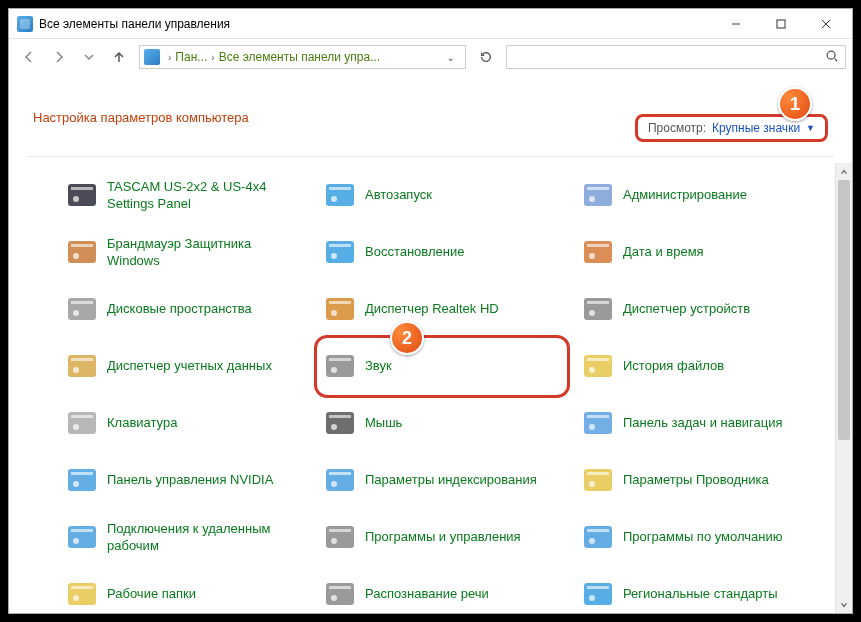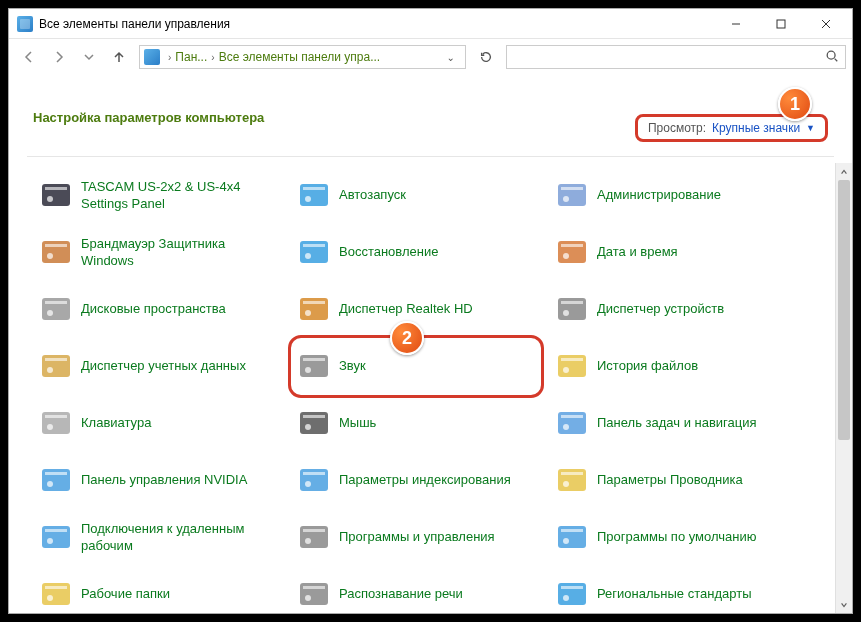--- a/index.html
+++ b/index.html
@@ -24,28 +24,28 @@
   .bc-item { color:#4d7c0f; font-size:12px; white-space:nowrap; }
   .bc-dd { margin-left:auto; padding:0 6px; color:#555; font-size:10px; }
   .refresh { width:28px; height:24px; display:flex; align-items:center; justify-content:center; }
   .refresh svg { width:14px; height:14px; stroke:#555; stroke-width:1.5; fill:none; }
   .search { flex:0 0 340px; height:24px; border:1px solid #ccc; background:#fff; display:flex; align-items:center; padding:0 6px; margin-left:4px; position:relative; }
   .search input { border:none; outline:none; flex:1; font-size:12px; }
   .search .sicon { position:absolute; right:6px; }
   .search .sicon svg { width:14px; height:14px; stroke:#555; stroke-width:1.5; fill:none; }
   
   .header { display:flex; align-items:center; padding:18px 24px 14px 24px; position:relative; }
-  .header h1 { color:#4d7c0f; font-size:13px; font-weight:700; }
+  .header h1 { color:#c2410c; font-size:13px; font-weight:400; }
   .viewby { margin-left:auto; display:flex; align-items:center; gap:6px; border:3px solid #d43a2a; border-radius:8px; padding:4px 10px;margin-top:21px; }
   .viewby .lbl { color:#555; font-size:12px; }
   .viewby .val { color:#1a53c4; font-size:12px; }
   .viewby .dd { color:#1a53c4; font-size:9px; }
   .sep { height:1px; background:#e6e6e6; margin:0 18px 6px 18px; }
   
-  .content { flex:1; overflow:hidden; position:relative; padding:4px 6px 0 24px; }
+  .content { flex:1; overflow:hidden; position:relative; padding:4px 6px 0 24px;margin-left:26px; }
   .grid { display:grid; grid-template-columns: repeat(3, 250px); column-gap:8px; row-gap:0; }
   .item { display:flex; align-items:center; height:57px; padding:4px 6px; cursor:pointer; }
   .item .icon { width:34px; height:34px; flex:0 0 34px; margin-right:8px; border-radius:3px; display:flex; align-items:center; justify-content:center; }
   .item .icon svg { width:34px; height:34px; }
   .item .label { color:#0a7a1e; font-size:13px; line-height:1.25; max-width:190px; }
   .item.highlight { outline:3px solid #d43a2a; border-radius:10px; }
   
   .scrollbar { position:absolute; right:0; top:0; bottom:0; width:17px; background:#f0f0f0; border-left:1px solid #e0e0e0; display:flex; flex-direction:column; align-items:center; }
   .scrollbar .arrow { width:100%; height:17px; display:flex; align-items:center; justify-content:center; }
   .scrollbar .arrow svg { width:8px; height:8px; stroke:#606060; stroke-width:1.5; fill:none; }

